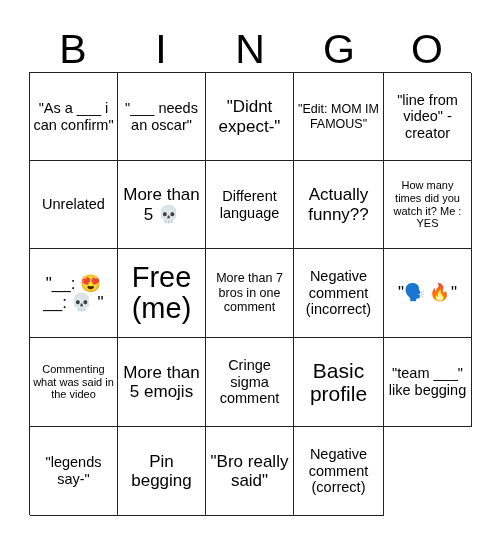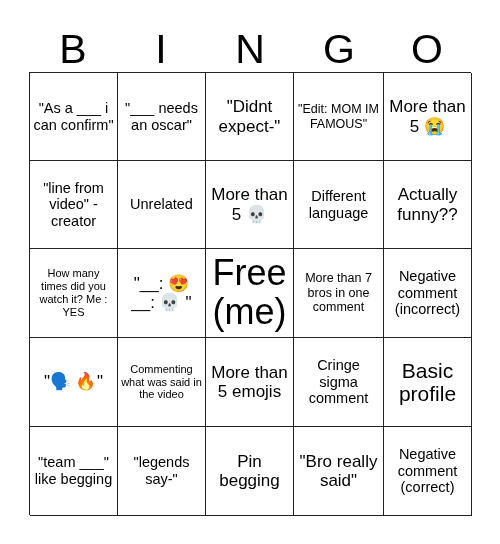--- a/index.html
+++ b/index.html
@@ -78,21 +78,21 @@
     line-height: 1.12;
     word-wrap: break-word;
     white-space: pre-line;
   }
   
   .fs-xs   { font-size: 11px; line-height: 1.18; }
   .fs-sm   { font-size: 12.5px; line-height: 1.16; }
   .fs-md   { font-size: 14.5px; line-height: 1.14; }
   .fs-lg   { font-size: 17px; line-height: 1.12; }
   .fs-xl   { font-size: 21px; line-height: 1.1; text-align: center; }
-  .fs-xxl  { font-size: 36px; line-height: 1.08; text-align: center; }
+  .fs-xxl  { font-size: 29px; line-height: 1.08; text-align: center; }
 </style>
 </head>
 <body>
 
 <div id="card">
 
   <div id="header-row">
     <div class="header-letter col-0">B</div>
     <div class="header-letter col-1">I</div>
     <div class="header-letter col-2">N</div>
@@ -106,23 +106,20 @@
         <span class="cell-text fs-md">"As a ___ i can confirm"</span>
       </div>
     <div class="cell">
         <span class="cell-text fs-md">"___ needs an oscar"</span>
       </div>
     <div class="cell">
         <span class="cell-text fs-lg">"Didnt expect-"</span>
       </div>
     <div class="cell">
         <span class="cell-text fs-sm">"Edit: MOM IM FAMOUS"</span>
-      </div>
-    <div class="cell">
-        <span class="cell-text fs-lg">More than 5 😭</span>
       </div>
 
     <div class="cell">
         <span class="cell-text fs-md">"line from video" -creator</span>
       </div>
     <div class="cell">
         <span class="cell-text fs-md">Unrelated</span>
       </div>
     <div class="cell">
         <span class="cell-text fs-lg">More than 5 💀</span>

